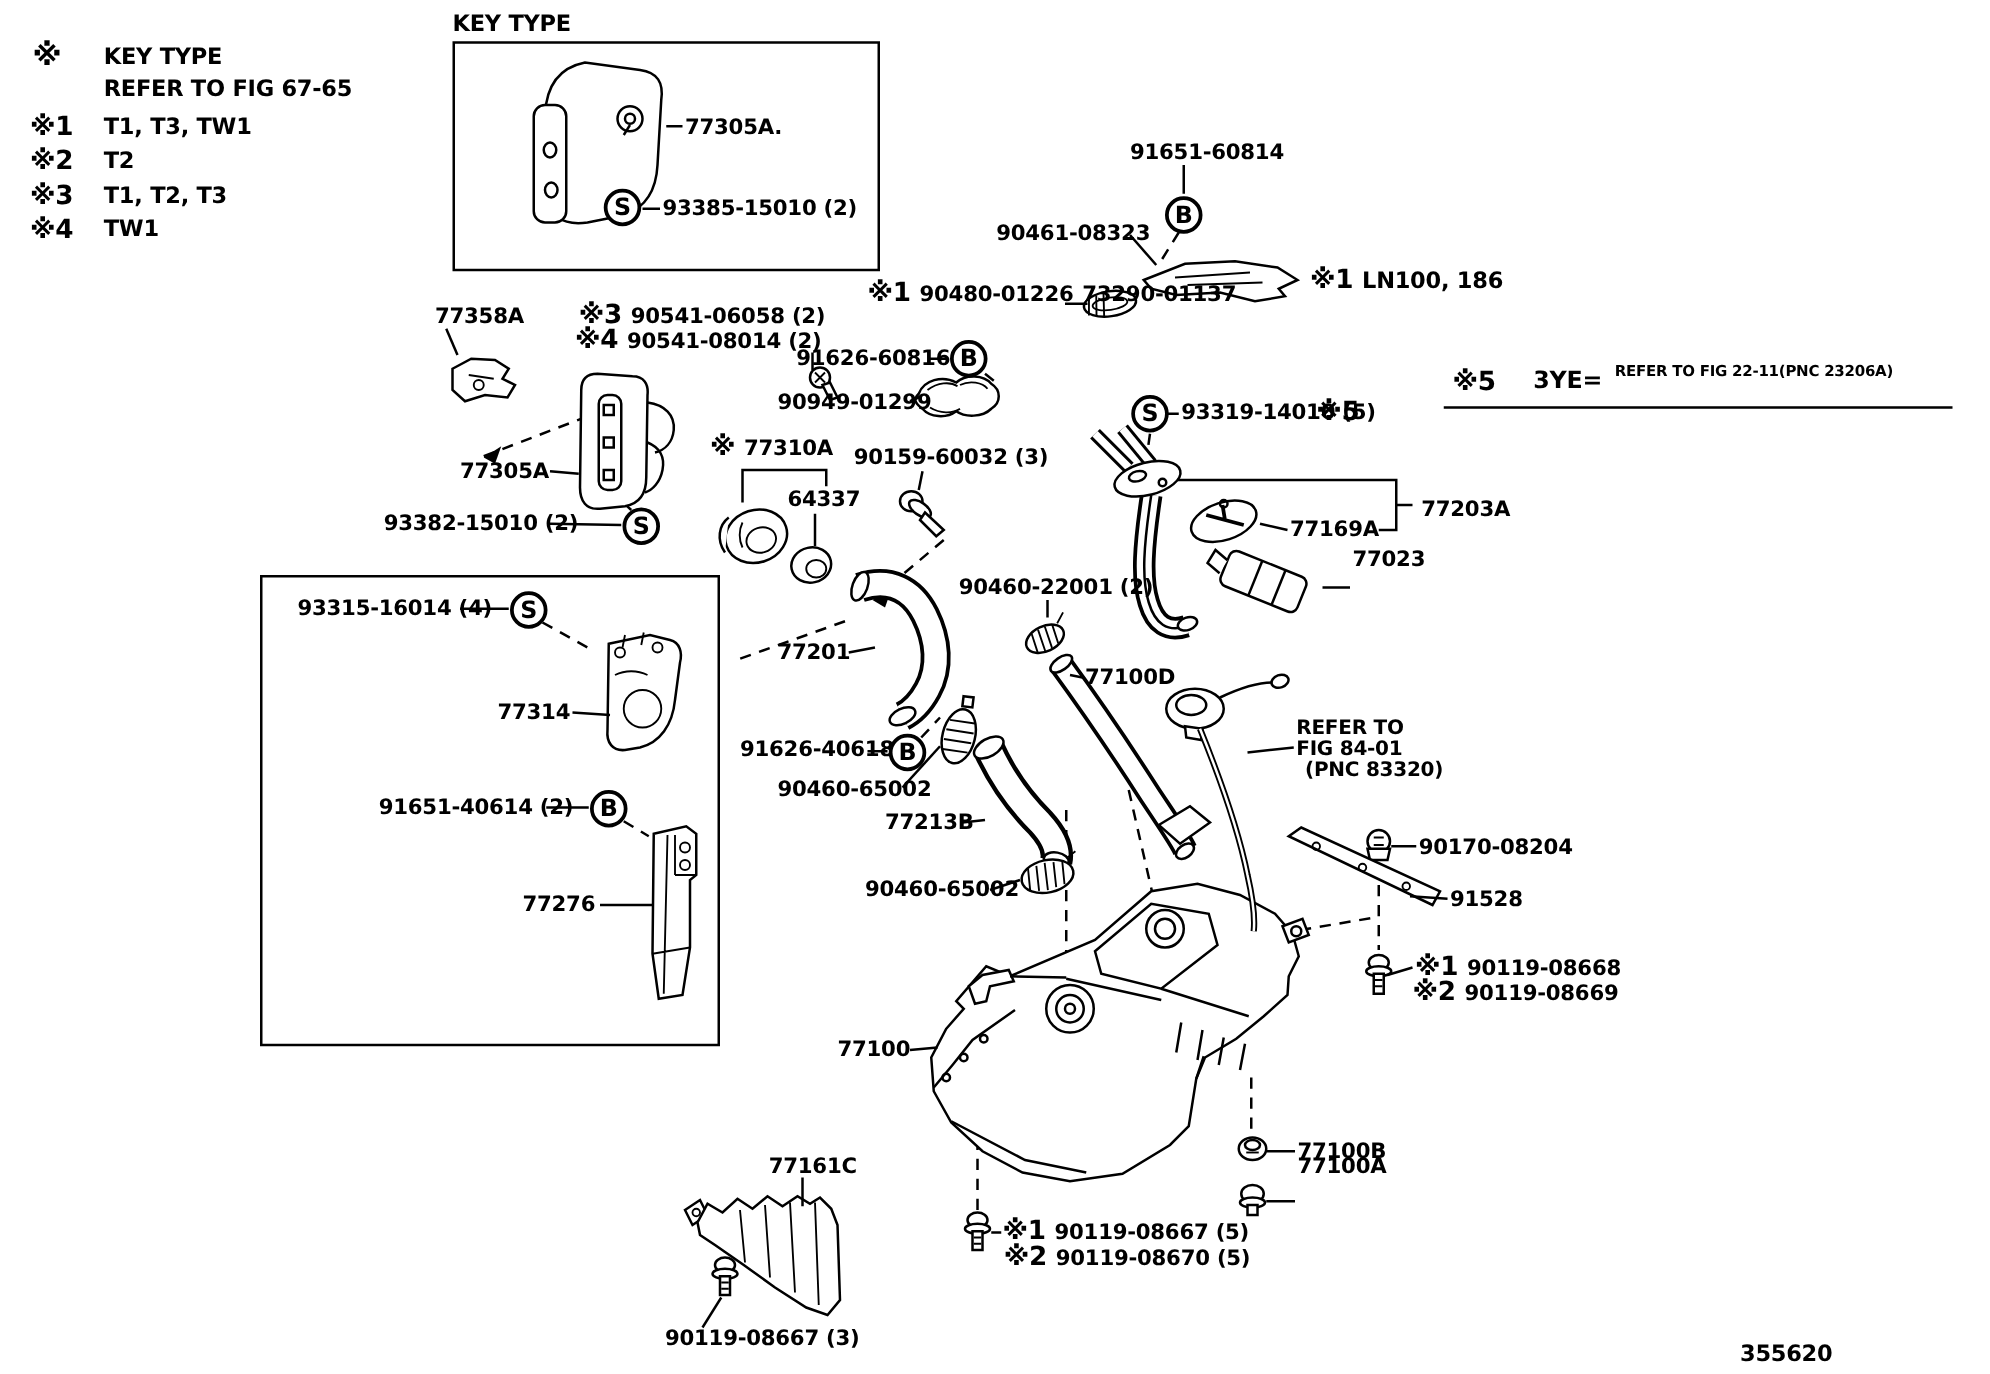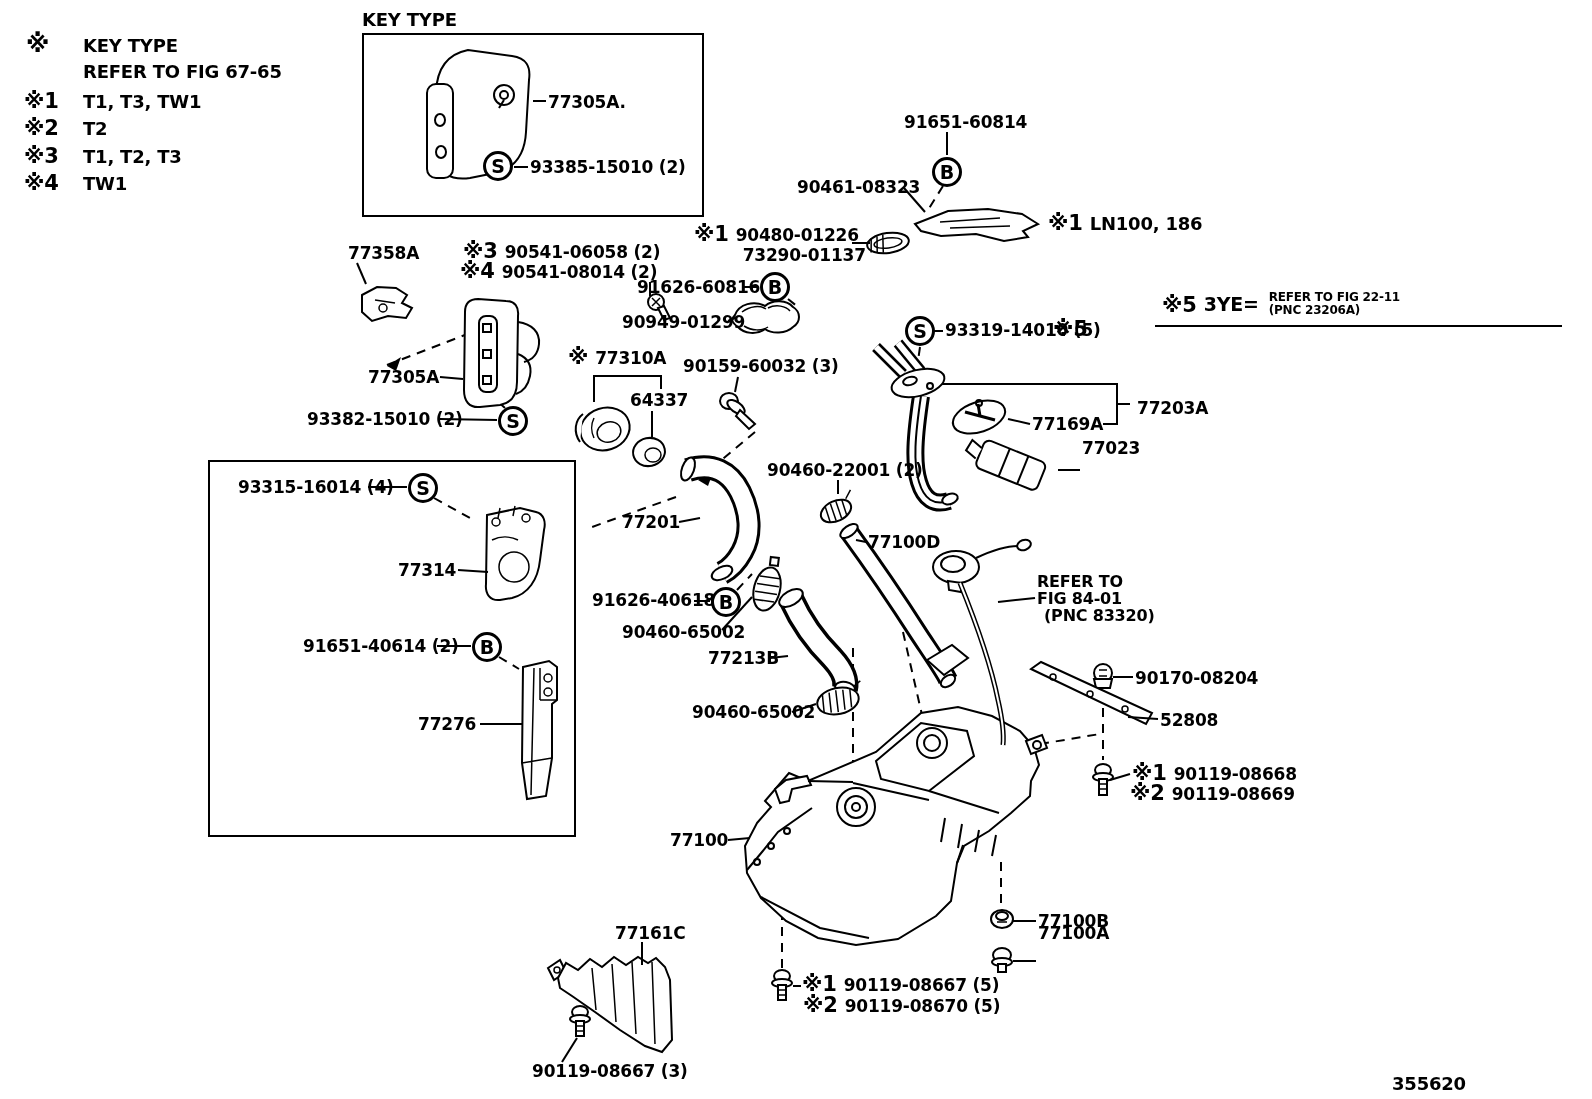--- a/index.html
+++ b/index.html
@@ -8,28 +8,28 @@
   #art{position:absolute;left:0;top:0;z-index:1;pointer-events:none}
   .box{position:absolute;border:2px solid #000;z-index:0;background:transparent}
   .L{position:absolute;z-index:2;font:bold 17px/1.15 "DejaVu Sans",sans-serif;
      color:#000;white-space:nowrap;letter-spacing:-0.2px}
   .t18{font-size:18px}
   .t21{font-size:21px}
   .t24{font-size:24px}
   .sm{font-size:12px;line-height:1.08}
   .row{display:flex;align-items:baseline}
   .mk{font:bold 21px/1 "DejaVu Sans",sans-serif;margin-right:7px}
-  .col{display:flex;flex-direction:column}
+  .col{display:flex;flex-direction:row}
   .ind{padding-left:7px}
   .sym{position:absolute;z-index:2;width:30px;height:30px;border:3px solid #000;border-radius:50%;
        display:flex;align-items:center;justify-content:center;
        font:bold 19px "DejaVu Sans",sans-serif;background:#fff;box-sizing:border-box}
   .rule{position:absolute;z-index:2;height:2px;background:#000}
   .note5{display:flex;align-items:flex-start}
-  .note5 .code{font:bold 19px/1 "DejaVu Sans",sans-serif;margin-left:0}
+  .note5 .code{font:bold 19px/1 "DejaVu Sans",sans-serif;margin-left:23px}
   .note5 .col{margin-left:10px;margin-top:-4px}
   .sender-note div{font-size:16px;line-height:1.0;padding-bottom:1px}
 </style>
 </head>
 <body>
 
 <div id="fig">
 
   <div class="box" style="left:362px;top:33px;width:338px;height:180px"></div>
   <div class="box" style="left:208px;top:460px;width:364px;height:373px"></div>
@@ -432,21 +432,21 @@
   <div class="L" style="left:708px;top:649px">77213B</div>
   <div class="L" style="left:692px;top:703px">90460-65002</div>
 
   <div class="L sender-note" style="left:1037px;top:574px">
     <div>REFER TO</div>
     <div>FIG 84-01</div>
     <div class="ind">(PNC 83320)</div>
   </div>
 
   <div class="L" style="left:1135px;top:669px">90170-08204</div>
-  <div class="L" style="left:1160px;top:711px">52808</div>
+  <div class="L" style="left:1160px;top:711px">91528</div>
   <div class="L row" style="left:1132px;top:763px">
     <span class="mk">※1</span>
     <span>90119-08668</span>
   </div>
   <div class="L row" style="left:1130px;top:783px">
     <span class="mk">※2</span>
     <span>90119-08669</span>
   </div>
 
   <div class="L" style="left:670px;top:831px">77100</div>

